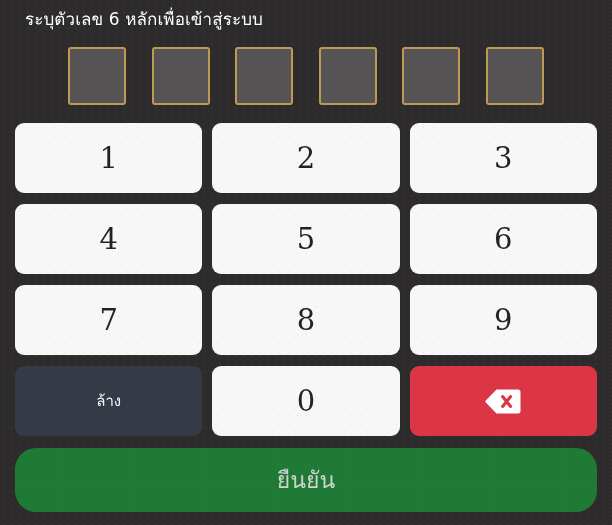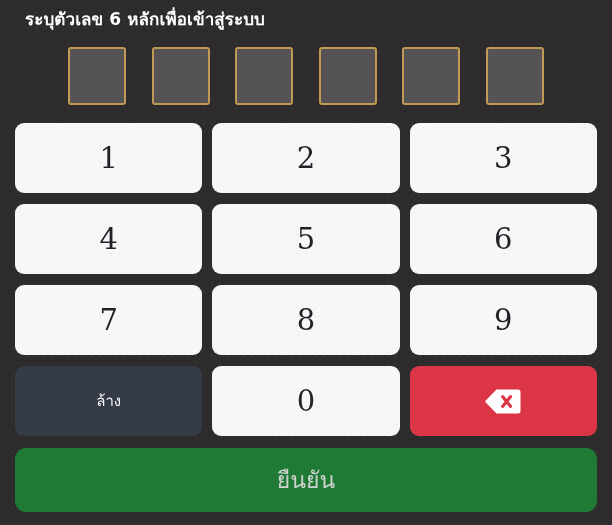--- a/index.html
+++ b/index.html
@@ -32,21 +32,21 @@
     left: 25px;
     top: 6px;
     width: 560px;
     height: 26px;
     display: flex;
     align-items: center;
   }
   .header-title {
     color: #ffffff;
     font-size: 17px;
-    font-weight: bold;
+    font-weight: normal;
     letter-spacing: 0.1px;
     white-space: nowrap;
     line-height: 1;
   }
 
   
   .pin-row {
     position: absolute;
     left: 68px;
     top: 44px;
@@ -122,21 +122,21 @@
     height: 27px;
   }
 
   
   .confirm {
     position: absolute;
     left: 15px;
     top: 448px;
     width: 582px;
     height: 64px;
-    border-radius: 11px;
+    border-radius: 21px;
     background-color: #1f7a35;
     background-image:
       radial-gradient(rgba(0,0,0,0.06) 0.7px, transparent 0.8px);
     background-size: 9px 9px;
     display: flex;
     align-items: center;
     justify-content: center;
     box-sizing: border-box;
     user-select: none;
   }

